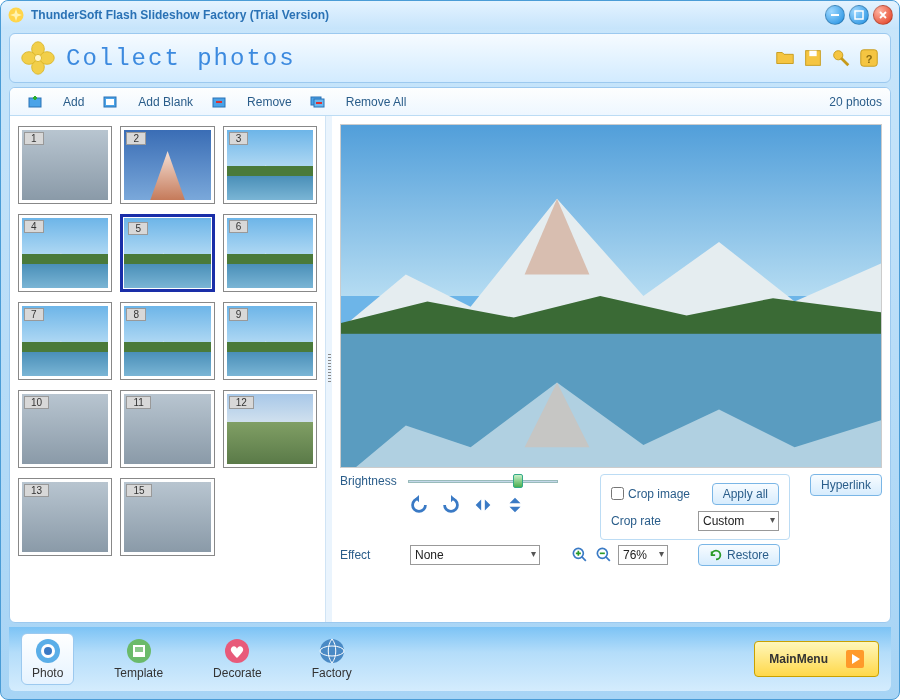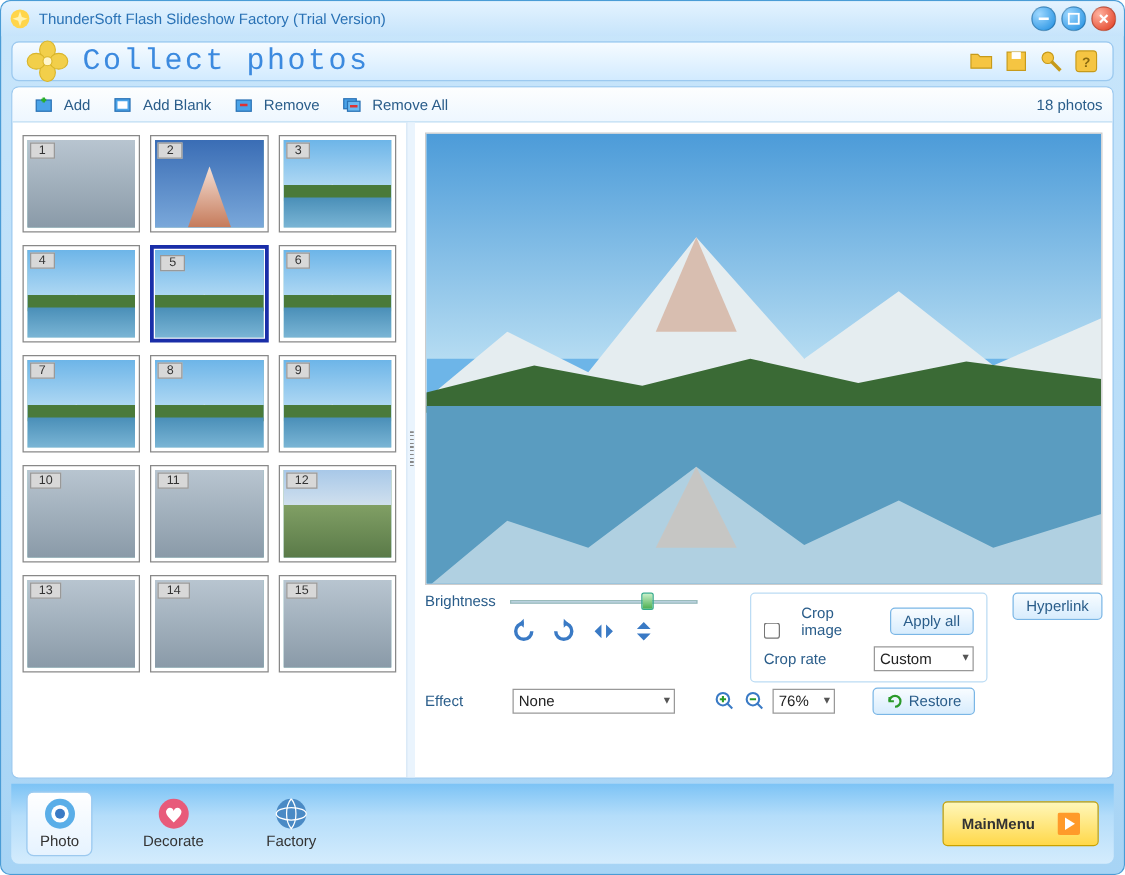--- a/index.html
+++ b/index.html
@@ -1,34 +1,34 @@
 <!DOCTYPE html>
 <html><head>
 <meta charset="utf-8">
 <style>
   * { box-sizing: border-box; margin: 0; padding: 0; font-family: Tahoma, Arial, sans-serif; font-size: 12px; }
   body { width: 900px; height: 700px; overflow: hidden; background: #fff; }
   .window { width: 900px; height: 700px; background: linear-gradient(#c9e6fb, #a7d4f5); border: 1px solid #4a9cd6; border-radius: 8px; position: relative; display: flex; flex-direction: column; }
   .titlebar { height: 28px; display: flex; align-items: center; padding: 0 6px; background: linear-gradient(#e4f3ff, #c6e4fb); border-radius: 8px 8px 0 0; }
   .app-icon { width: 18px; height: 18px; margin-right: 6px; }
-  .title-text { color: #2a72b5; font-weight: normal; flex: 1; }
+  .title-text { color: #2a72b5; font-weight: bold; flex: 1; }
   .win-controls { display: flex; gap: 4px; }
   .win-btn { width: 20px; height: 20px; border-radius: 50%; display: flex; align-items: center; justify-content: center; cursor: pointer; border: 1px solid rgba(0,0,0,0.2); }
   .win-min { background: radial-gradient(circle at 30% 30%, #9fd8ff, #1a8ce0); }
   .win-max { background: radial-gradient(circle at 30% 30%, #9fd8ff, #1a8ce0); }
   .win-close { background: radial-gradient(circle at 30% 30%, #ffb3a1, #e0361a); }
   .win-btn svg { width: 10px; height: 10px; }
-  .header-area { height: 32px; margin: 4px 8px 4px 8px; border-radius: 6px; background: linear-gradient(#f6fbff, #d2ebff); border: 1px solid #9cc9ef; display: flex; align-items: center; padding: 0 10px; }
+  .header-area { height: 50px; margin: 4px 8px 4px 8px; border-radius: 6px; background: linear-gradient(#f6fbff, #d2ebff); border: 1px solid #9cc9ef; display: flex; align-items: center; padding: 0 10px; }
   .clover { width: 36px; height: 36px; margin-right: 10px; }
   .header-title { font-family: "Courier New", monospace; font-size: 24px; color: #3c8adf; letter-spacing: 2px; flex: 1; }
   .header-icons { display: flex; gap: 6px; }
   .header-ico { width: 22px; height: 22px; cursor: pointer; }
   .content { flex: 1; margin: 0 8px 4px 8px; background: #fff; border: 1px solid #9cc9ef; border-radius: 6px; display: flex; flex-direction: column; overflow: hidden; }
   .toolbar { height: 28px; border-bottom: 1px solid #bcdcf4; display: flex; align-items: center; padding: 0 8px; background: linear-gradient(#fdfefe,#eef7ff); }
-  .tool-btn { display: flex; align-items: center; gap: 8px; padding: 2px 8px; cursor: pointer; border: 1px solid transparent; border-radius: 3px; color: #2a5d8a; }
+  .tool-btn { display: flex; align-items: center; gap: 20px; padding: 2px 8px; cursor: pointer; border: 1px solid transparent; border-radius: 3px; color: #2a5d8a; }
   .tool-ico { width: 16px; height: 16px; }
   .photo-count { margin-left: auto; color: #2a5d8a; }
   .main-split { flex: 1; display: flex; min-height: 0; }
   .thumb-panel { width: 330px; border-right: 1px solid #d0e4f5; padding: 6px 4px; overflow-y: auto; position: relative; display: flex; flex-direction: column; }
   .thumb-scroll { flex:1; overflow-y:auto; }
   .thumbs { display: grid; grid-template-columns: repeat(3, 1fr); gap: 10px 8px; padding: 4px; }
   .thumb { position: relative; border: 1px solid #888; background: #fff; padding: 3px; height: 78px; cursor: pointer; }
   .thumb.sel { border: 3px solid #1a2ea8; padding: 1px; }
   .thumb-img { width: 100%; height: 100%; background: #6aa; }
   .thumb-num { position: absolute; top: 5px; left: 5px; background: #d8d8d8; border: 1px solid #999; font-size: 10px; padding: 0 6px; color: #333; }
@@ -152,21 +152,21 @@
         <span>Remove</span>
       </div>
       <div class="tool-btn">
         <svg class="tool-ico" viewBox="0 0 16 16">
             <rect x="1" y="3" width="10" height="8" fill="#4aa3e8" stroke="#2a72b5"></rect>
             <rect x="4" y="5" width="10" height="8" fill="#6ab8f0" stroke="#2a72b5"></rect>
             <path d="M6 9h6" stroke="#d33" stroke-width="2"></path>
           </svg>
         <span>Remove All</span>
       </div>
-      <span class="photo-count">18 photos</span>
+      <span class="photo-count">20 photos</span>
     </div>
 
     <div class="main-split">
       <div class="thumb-panel">
         <div class="thumb-scroll">
           <div class="thumbs" id="thumbs-grid">
               <div class="thumb">
                 <div class="thumb-img">
                   <div class="town" style="height: 100%;"></div>
                 </div>
@@ -264,26 +264,20 @@
                 <div class="thumb-img">
                   <div class="trees" style="height: 100%;"></div>
                 </div>
                 <div class="thumb-num">12</div>
               </div>
               <div class="thumb">
                 <div class="thumb-img">
                   <div class="town" style="height: 100%;"></div>
                 </div>
                 <div class="thumb-num">13</div>
-              </div>
-              <div class="thumb">
-                <div class="thumb-img">
-                  <div class="town" style="height: 100%;"></div>
-                </div>
-                <div class="thumb-num">14</div>
               </div>
               <div class="thumb">
                 <div class="thumb-img">
                   <div class="town" style="height: 100%;"></div>
                 </div>
                 <div class="thumb-num">15</div>
               </div>
             </div>
         </div>
       </div>
@@ -334,21 +328,21 @@
                     <path d="M4 12 L10 6 L10 18 Z M20 12 L14 6 L14 18 Z" fill="#3a7ac5"></path>
                   </svg>
                 <svg class="rot-ico" viewBox="0 0 24 24">
                     <path d="M12 4 L6 10 L18 10 Z M12 20 L6 14 L18 14 Z" fill="#3a7ac5"></path>
                   </svg>
               </div>
             </div>
 
             <div style="border:1px solid #bcdcf4; border-radius:4px; padding:8px 10px; width:190px;">
               <div class="crop-grid">
-                <label style="display:flex;align-items:flex-end;gap:17px;grid-column:1;">
+                <label style="display:flex;align-items:flex-start;gap:4px;grid-column:1;">
                   <input type="checkbox" style="">
                   <span>Crop image</span>
                 </label>
                 <div class="btn" style="grid-column:2;justify-self:end;">
                     <span>Apply all</span>
                   </div>
                 <span>Crop rate</span>
                 <div class="select"><span>Custom</span></div>
               </div>
             </div>
@@ -395,20 +389,28 @@
     <div class="nav-item active">
       <svg class="nav-ico" viewBox="0 0 26 26">
           <circle cx="13" cy="13" r="12" fill="#5aaee8"></circle>
           <circle cx="13" cy="13" r="7" fill="#fff"></circle>
           <circle cx="13" cy="13" r="4" fill="#3a7ac5"></circle>
         </svg>
       <span>Photo</span>
     </div>
     <div class="nav-item">
       <svg class="nav-ico" viewBox="0 0 26 26">
+          <circle cx="13" cy="13" r="12" fill="#6aba6a"></circle>
+          <rect x="7" y="7" width="12" height="12" fill="#fff"></rect>
+          <rect x="9" y="9" width="8" height="5" fill="#8ac88a"></rect>
+        </svg>
+      <span>Template</span>
+    </div>
+    <div class="nav-item">
+      <svg class="nav-ico" viewBox="0 0 26 26">
           <circle cx="13" cy="13" r="12" fill="#e85a7a"></circle>
           <path d="M13 20 C8 15 5 12 8 9 C10 7 13 9 13 11 C13 9 16 7 18 9 C21 12 18 15 13 20 Z" fill="#fff"></path>
         </svg>
       <span>Decorate</span>
     </div>
     <div class="nav-item">
       <svg class="nav-ico" viewBox="0 0 26 26">
           <circle cx="13" cy="13" r="12" fill="#4a8ac5"></circle>
           <ellipse cx="13" cy="13" rx="12" ry="5" fill="none" stroke="#fff" stroke-width="1"></ellipse>
           <path d="M13 1 C18 7 18 19 13 25 C8 19 8 7 13 1" fill="none" stroke="#fff" stroke-width="1"></path>

